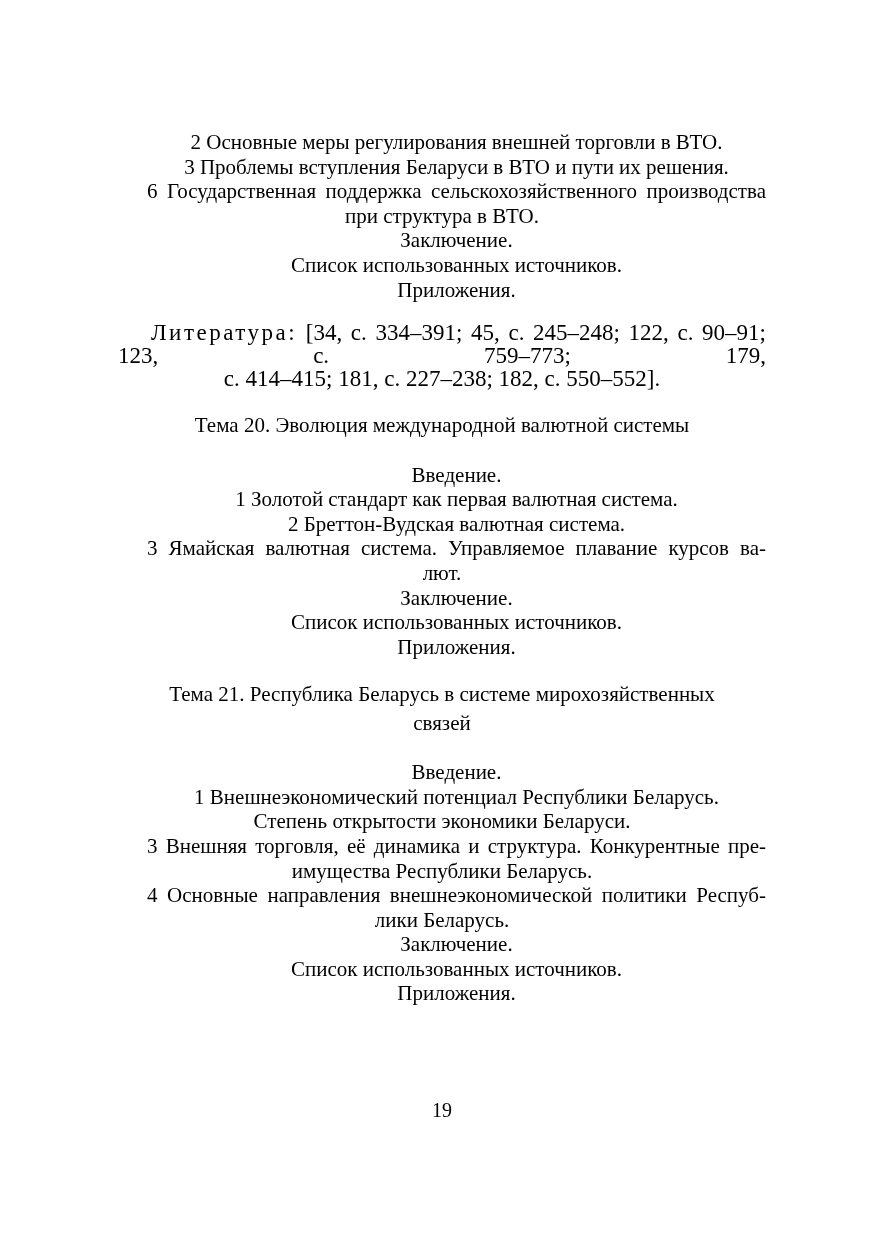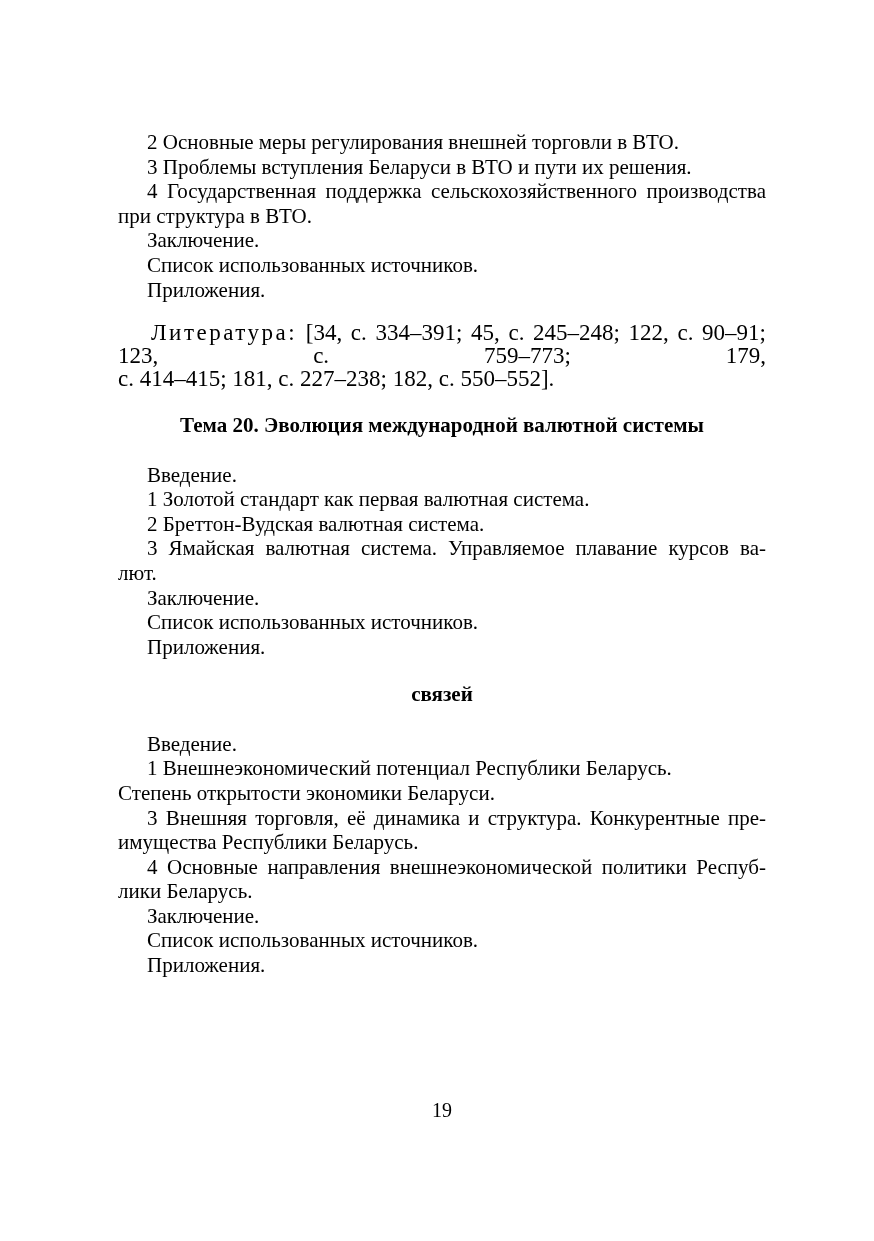--- a/index.html
+++ b/index.html
@@ -20,31 +20,31 @@
     position: absolute;
     left: 118px;
     top: 130px;
     width: 648px;
   }
   section { margin: 0; }
   .para { margin: 0; }
   .line {
     font-size: 21px;
     line-height: 24.6px;
-    text-align: left;
+    text-align: center;
     white-space: normal;
   }
   .line.stretch {
     text-align: justify;
     text-align-last: justify;
     text-justify: inter-word;
   }
   .para .line.first { text-indent: 29px; }
   .heading {
-    font-weight: bold;
+    font-weight: normal;
     margin: 21px 0 23px 0;
   }
   .heading .line {
     line-height: 28.4px;
     text-align: center;
     text-align-last: center;
     text-indent: 0;
   }
   .literature { margin-top: 19px; }
   .literature .line {
@@ -70,21 +70,21 @@
   <main class="content">
       <section class="section">
         <div class="list">
           <div class="para">
             <div class="line first">2 Основные меры регулирования внешней торговли в ВТО.</div>
           </div>
           <div class="para">
             <div class="line first">3 Проблемы вступления Беларуси в ВТО и пути их решения.</div>
           </div>
           <div class="para">
-            <div class="line first stretch">4 Государственная поддержка сельскохозяйственного производства</div>
+            <div class="line first stretch">6 Государственная поддержка сельскохозяйственного производства</div>
             <div class="line">при структура в ВТО.</div>
           </div>
           <div class="para">
             <div class="line first">Заключение.</div>
           </div>
           <div class="para">
             <div class="line first">Список использованных источников.</div>
           </div>
           <div class="para">
             <div class="line first">Приложения.</div>
@@ -119,20 +119,21 @@
           <div class="para">
             <div class="line first">Список использованных источников.</div>
           </div>
           <div class="para">
             <div class="line first">Приложения.</div>
           </div>
         </div>
       </section>
       <section class="section">
         <h2 class="heading">
+          <div class="line">Тема 21. Республика Беларусь в системе мирохозяйственных</div>
           <div class="line">связей</div>
         </h2>
         <div class="list">
           <div class="para">
             <div class="line first">Введение.</div>
           </div>
           <div class="para">
             <div class="line first">1 Внешнеэкономический потенциал Республики Беларусь.</div>
           </div>
           <div class="para">

